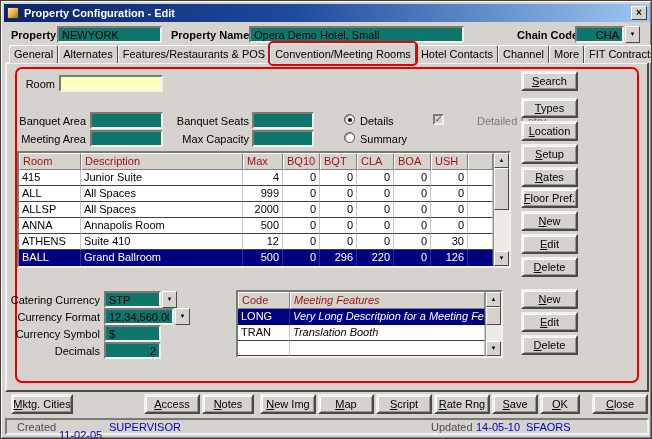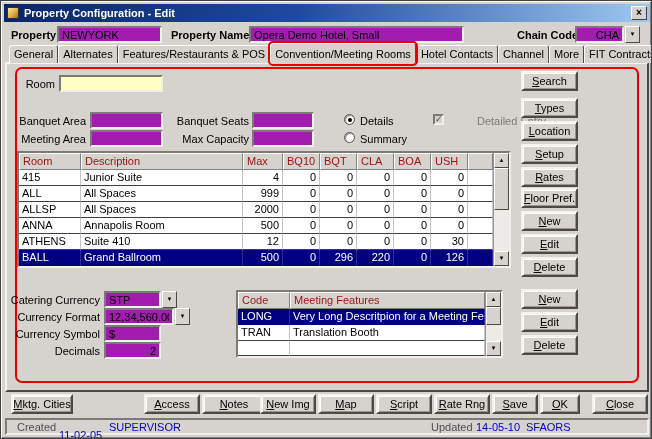--- a/index.html
+++ b/index.html
@@ -20,21 +20,21 @@
   .closebtn { margin-left:auto; width:16px; height:14px; background:#d6d3ce;
               border:1px solid; border-color:#ffffff #404040 #404040 #ffffff;
               text-align:center; font-size:10px; line-height:11px; font-weight:bold; color:#000; }
 
   
   .lbl { position:absolute; font-size:11px; color:#000; white-space:nowrap; z-index:3; }
   .b { font-weight:bold; }
   .r { text-align:right; }
   .gray { color:#7a7a7a; }
 
-  .field { position:absolute; height:17px; background:#a21caf;
+  .field { position:absolute; height:17px; background:#0f766e;
            border:2px solid; border-color:#7b7b76 #f2f0ec #f2f0ec #7b7b76;
            font:11px "Liberation Sans", sans-serif; color:#000; padding:0 3px; z-index:3; }
   input.field { outline:none; }
   .yellow { background:#ffffc4; }
   .ralign { text-align:right; }
 
   .btn { position:absolute; height:20px; background:#d6d3ce; display:block;
          border:2px solid; border-color:#f4f2ee #4d4a45 #4d4a45 #f4f2ee;
          box-shadow: inset 1px 1px 0 #ffffff, inset -1px -1px 0 #9a968f;
          font-size:11px; line-height:16px; text-align:center; color:#000;
@@ -78,21 +78,21 @@
   .th { height:17px; background:#d6d3ce; color:#9c1010; font-size:11px; line-height:14px;
         padding:0 3px; border:1px solid; border-color:#ffffff #808080 #808080 #ffffff;
         overflow:hidden; white-space:nowrap; }
   .td { font-size:11px; line-height:15px; padding:0 3px; color:#000;
         border-right:1px solid #c6c6c6; border-bottom:1px solid #404040;
         overflow:hidden; white-space:nowrap; }
   .grow.sel .td { background:#000080; color:#ffffff; border-right-color:#2c2c9a; border-bottom-color:#000080; }
 
   .c0{width:62px;} .c1{width:162px;} .c2{width:40px;}
   .c3,.c4,.c5,.c6,.c7{width:37px;} .cfill{flex:1;}
-  .f0{width:52px;} .f1{flex:1;}
+  .f0{width:52px;} .f1{flex:1;font-style:italic;}
 
   
   .vscroll { position:absolute; right:0; top:0; bottom:0; width:16px; background:#ecebe7;
              border-left:1px solid #9a968f; display:flex; flex-direction:column; }
   .sbtn { height:15px; background:#d6d3ce; border:1px solid;
           border-color:#ffffff #4d4a45 #4d4a45 #ffffff;
           font-size:6px; line-height:12px; text-align:center; color:#000; }
   .sbtn.down { margin-top:auto; }
   .sthumb { background:#d6d3ce; border:1px solid;
             border-color:#ffffff #4d4a45 #4d4a45 #ffffff; }
@@ -306,21 +306,21 @@
       <div class="sbtn down"><span>▼</span></div>
     </div>
   </div>
 
   <div class="btn" style="left:520px;top:288px;width:57px;">New</div>
   <div class="btn" style="left:520px;top:311px;width:57px;">Edit</div>
   <div class="btn" style="left:520px;top:334px;width:57px;">Delete</div>
 
   <div class="btn" style="left:10px;top:393px;width:62px;">Mktg. Cities</div>
   <div class="btn" style="left:143px;top:393px;width:56px;">Access</div>
-  <div class="btn" style="left:201px;top:393px;width:64px;">Notes</div>
+  <div class="btn" style="left:201px;top:393px;width:52px;">Notes</div>
   <div class="btn" style="left:259px;top:393px;width:56px;">New Img</div>
   <div class="btn" style="left:317px;top:393px;width:56px;">Map</div>
   <div class="btn" style="left:375px;top:393px;width:56px;">Script</div>
   <div class="btn" style="left:433px;top:393px;width:56px;">Rate Rng</div>
   <div class="btn" style="left:491px;top:393px;width:46px;">Save</div>
   <div class="btn" style="left:539px;top:393px;width:40px;">OK</div>
   <div class="btn" style="left:591px;top:393px;width:56px;">Close</div>
 
   <div class="statusbar">
     <span class="slabel" style="left:10px;">Created</span>

